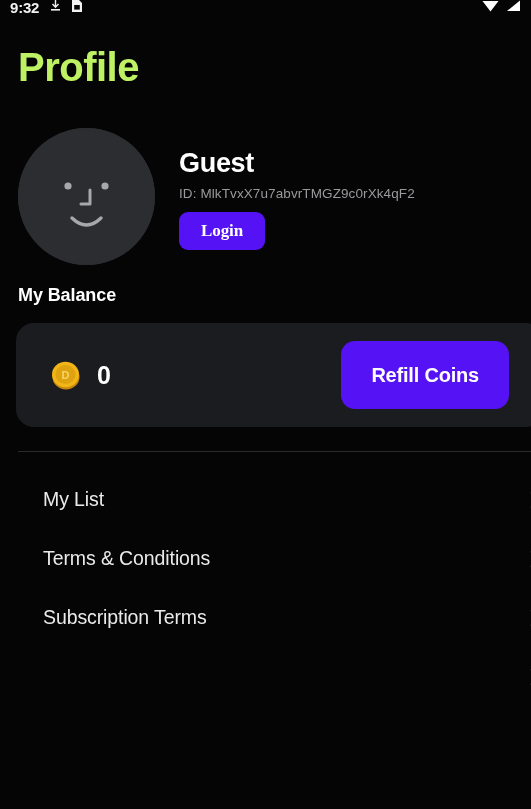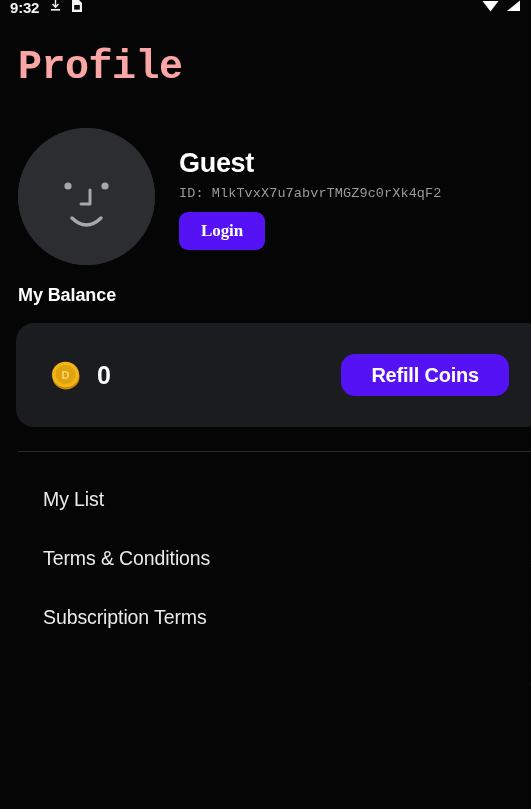--- a/index.html
+++ b/index.html
@@ -48,22 +48,21 @@
     margin-top:-4px;
   }
 
   
   .page-title {
     position:absolute;
     top:45px; left:18px;
     font-size:40px;
     font-weight:bold;
     letter-spacing:-0.5px;
-    color:#fca5a5;
-    font-family:Liberation Mono, monospace;
+    color:#bef264;
   }
 
   
   .profile-row {
     position:absolute;
     top:128px; left:18px;
     width:500px;
     display:flex;
     align-items:flex-start;
     gap:24px;
@@ -88,21 +87,20 @@
     letter-spacing:-0.3px;
     color:#ffffff;
     line-height:1.05;
   }
   .user-id {
     margin-top:9px;
     font-size:13.5px;
     color:#9a9a9e;
     letter-spacing:0.1px;
     white-space:nowrap;
-    font-family:Liberation Mono, monospace;
   }
   .login-button {
     margin-top:11px;
     align-self:flex-start;
     background:#5513f5;
     color:#ffffff;
     border:none;
     border-radius:9px;
     padding:9px 22px;
     font-size:17px;
@@ -144,21 +142,21 @@
     font-weight:bold;
     color:#ffffff;
   }
   .refill-button {
     margin-left:auto;
     margin-right:35px;
     background:#5513f5;
     color:#ffffff;
     border:none;
     border-radius:14px;
-    height:42px;
+    height:68px;
     padding:0 30px;
     font-size:20px;
     font-weight:bold;
     font-family:"Liberation Sans", sans-serif;
     cursor:pointer;
     letter-spacing:-0.2px;
     white-space:nowrap;
   }
 
   

